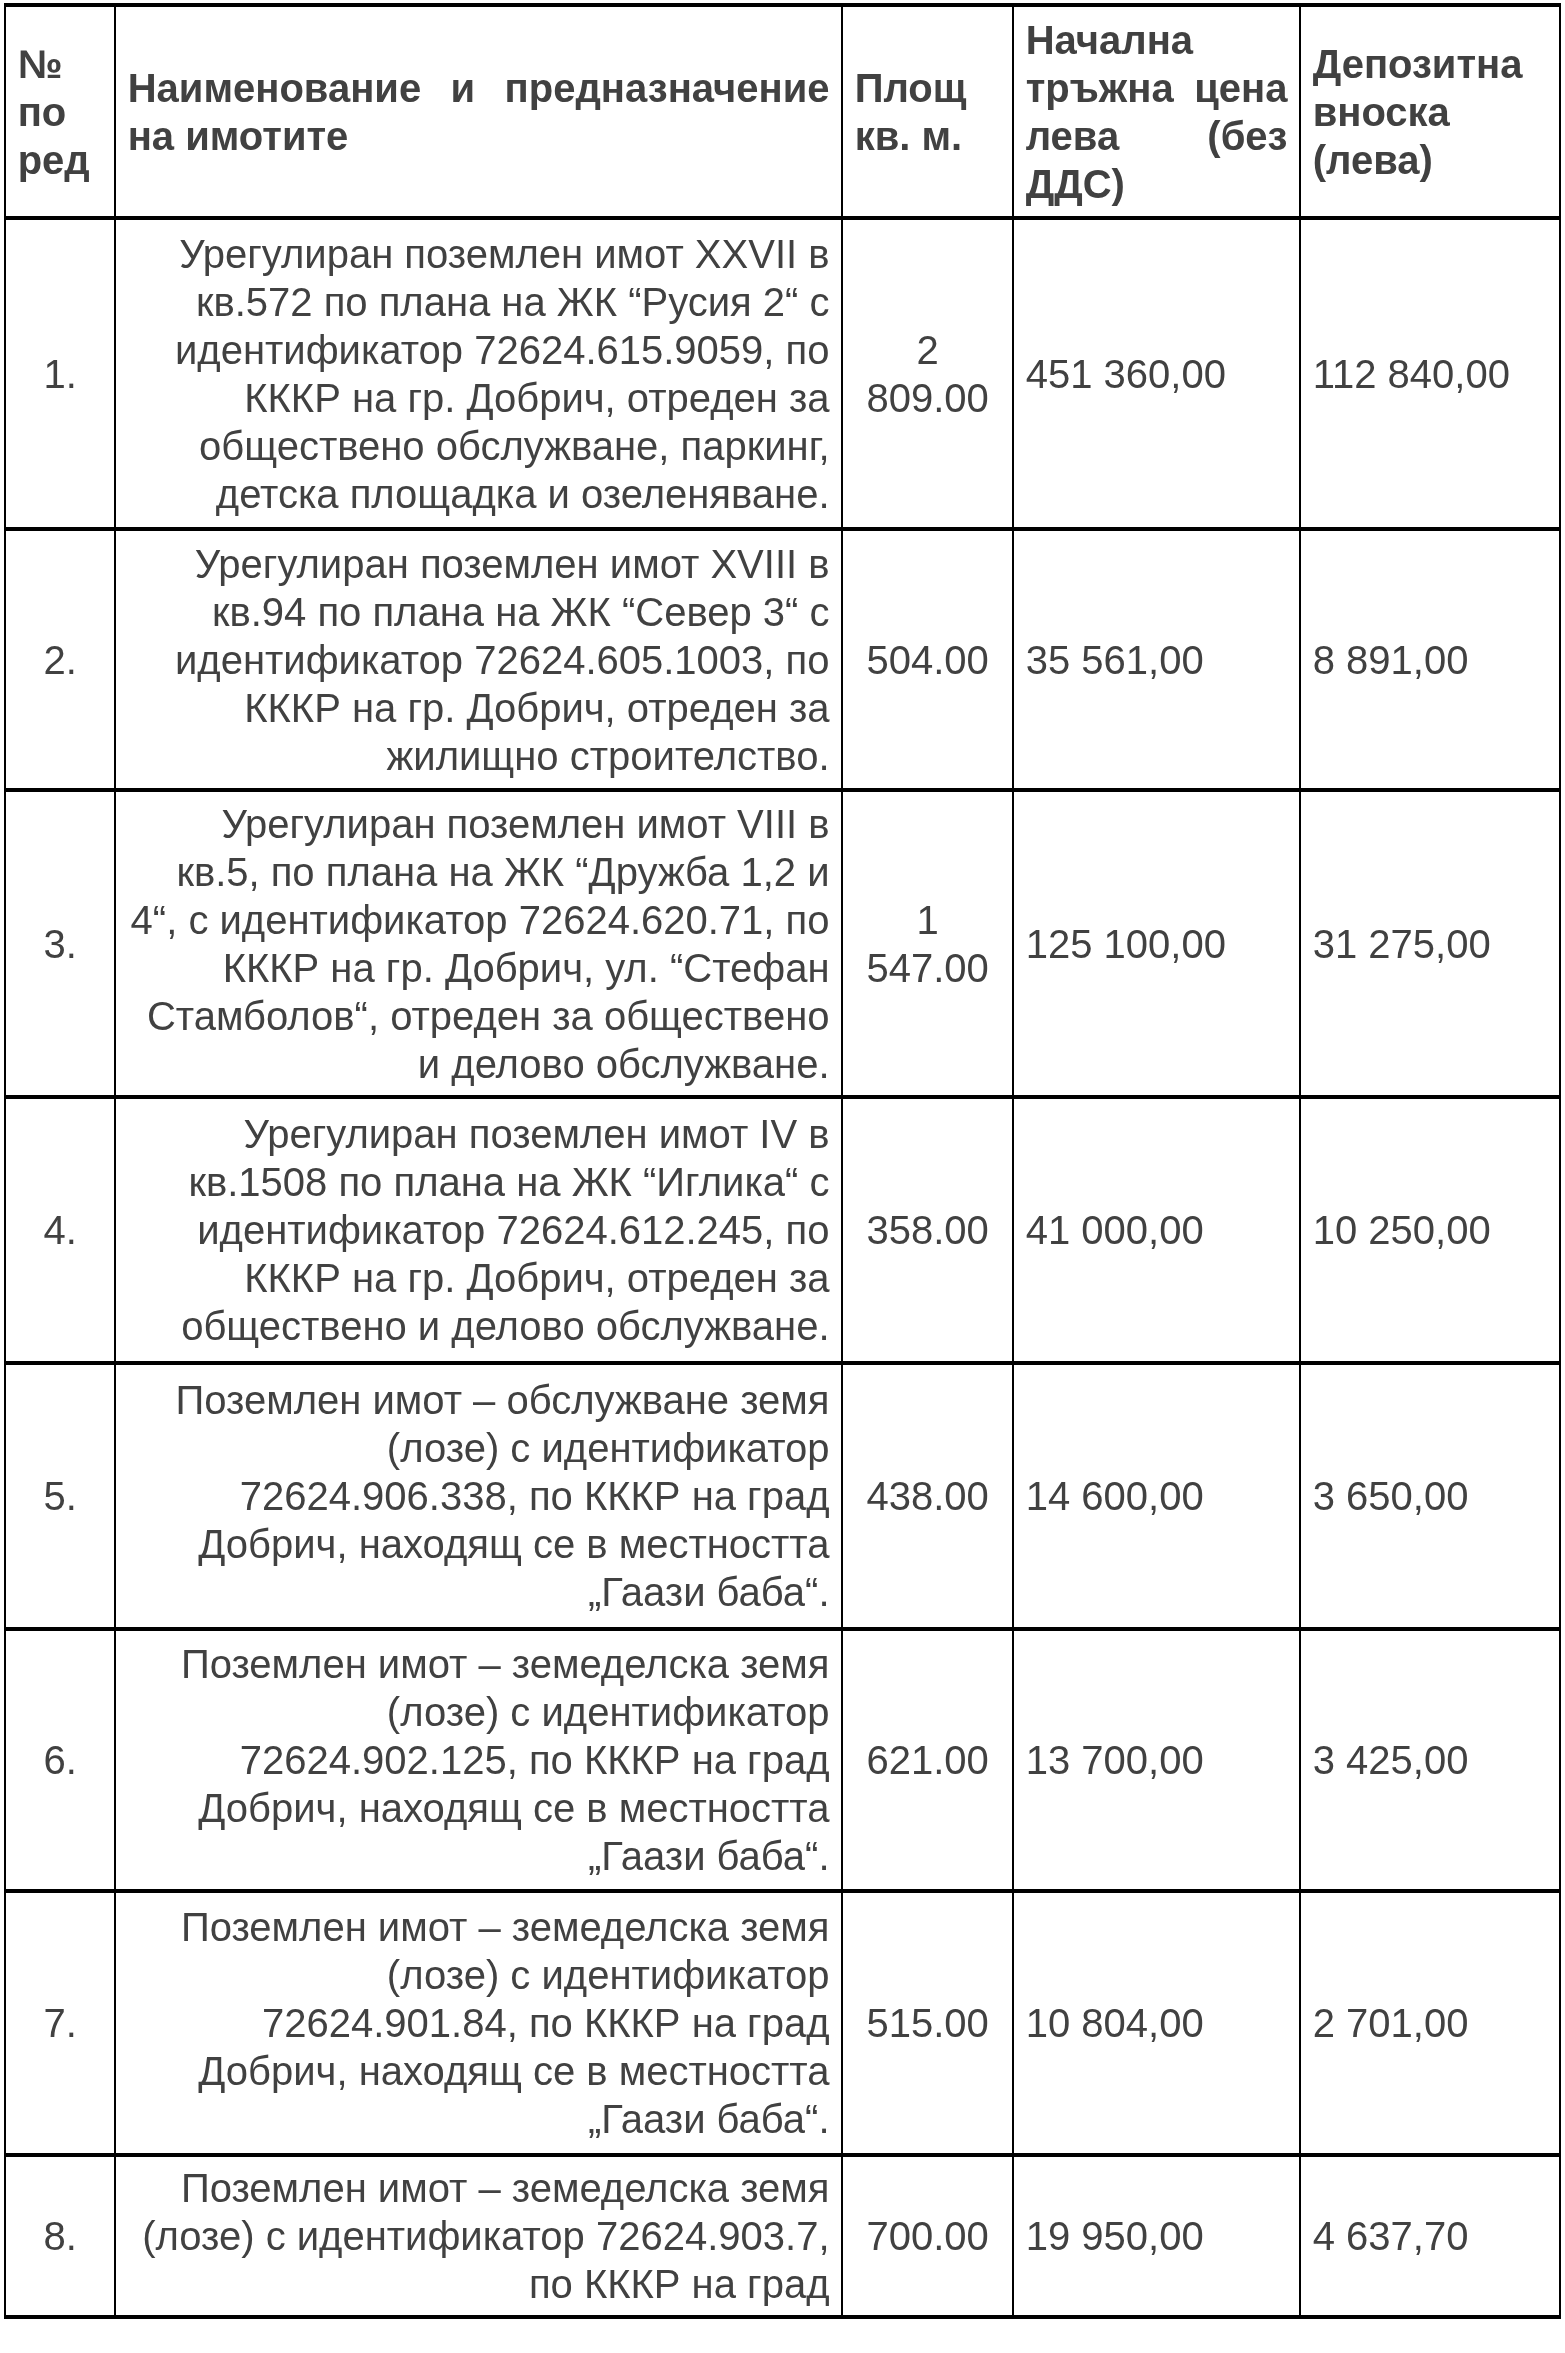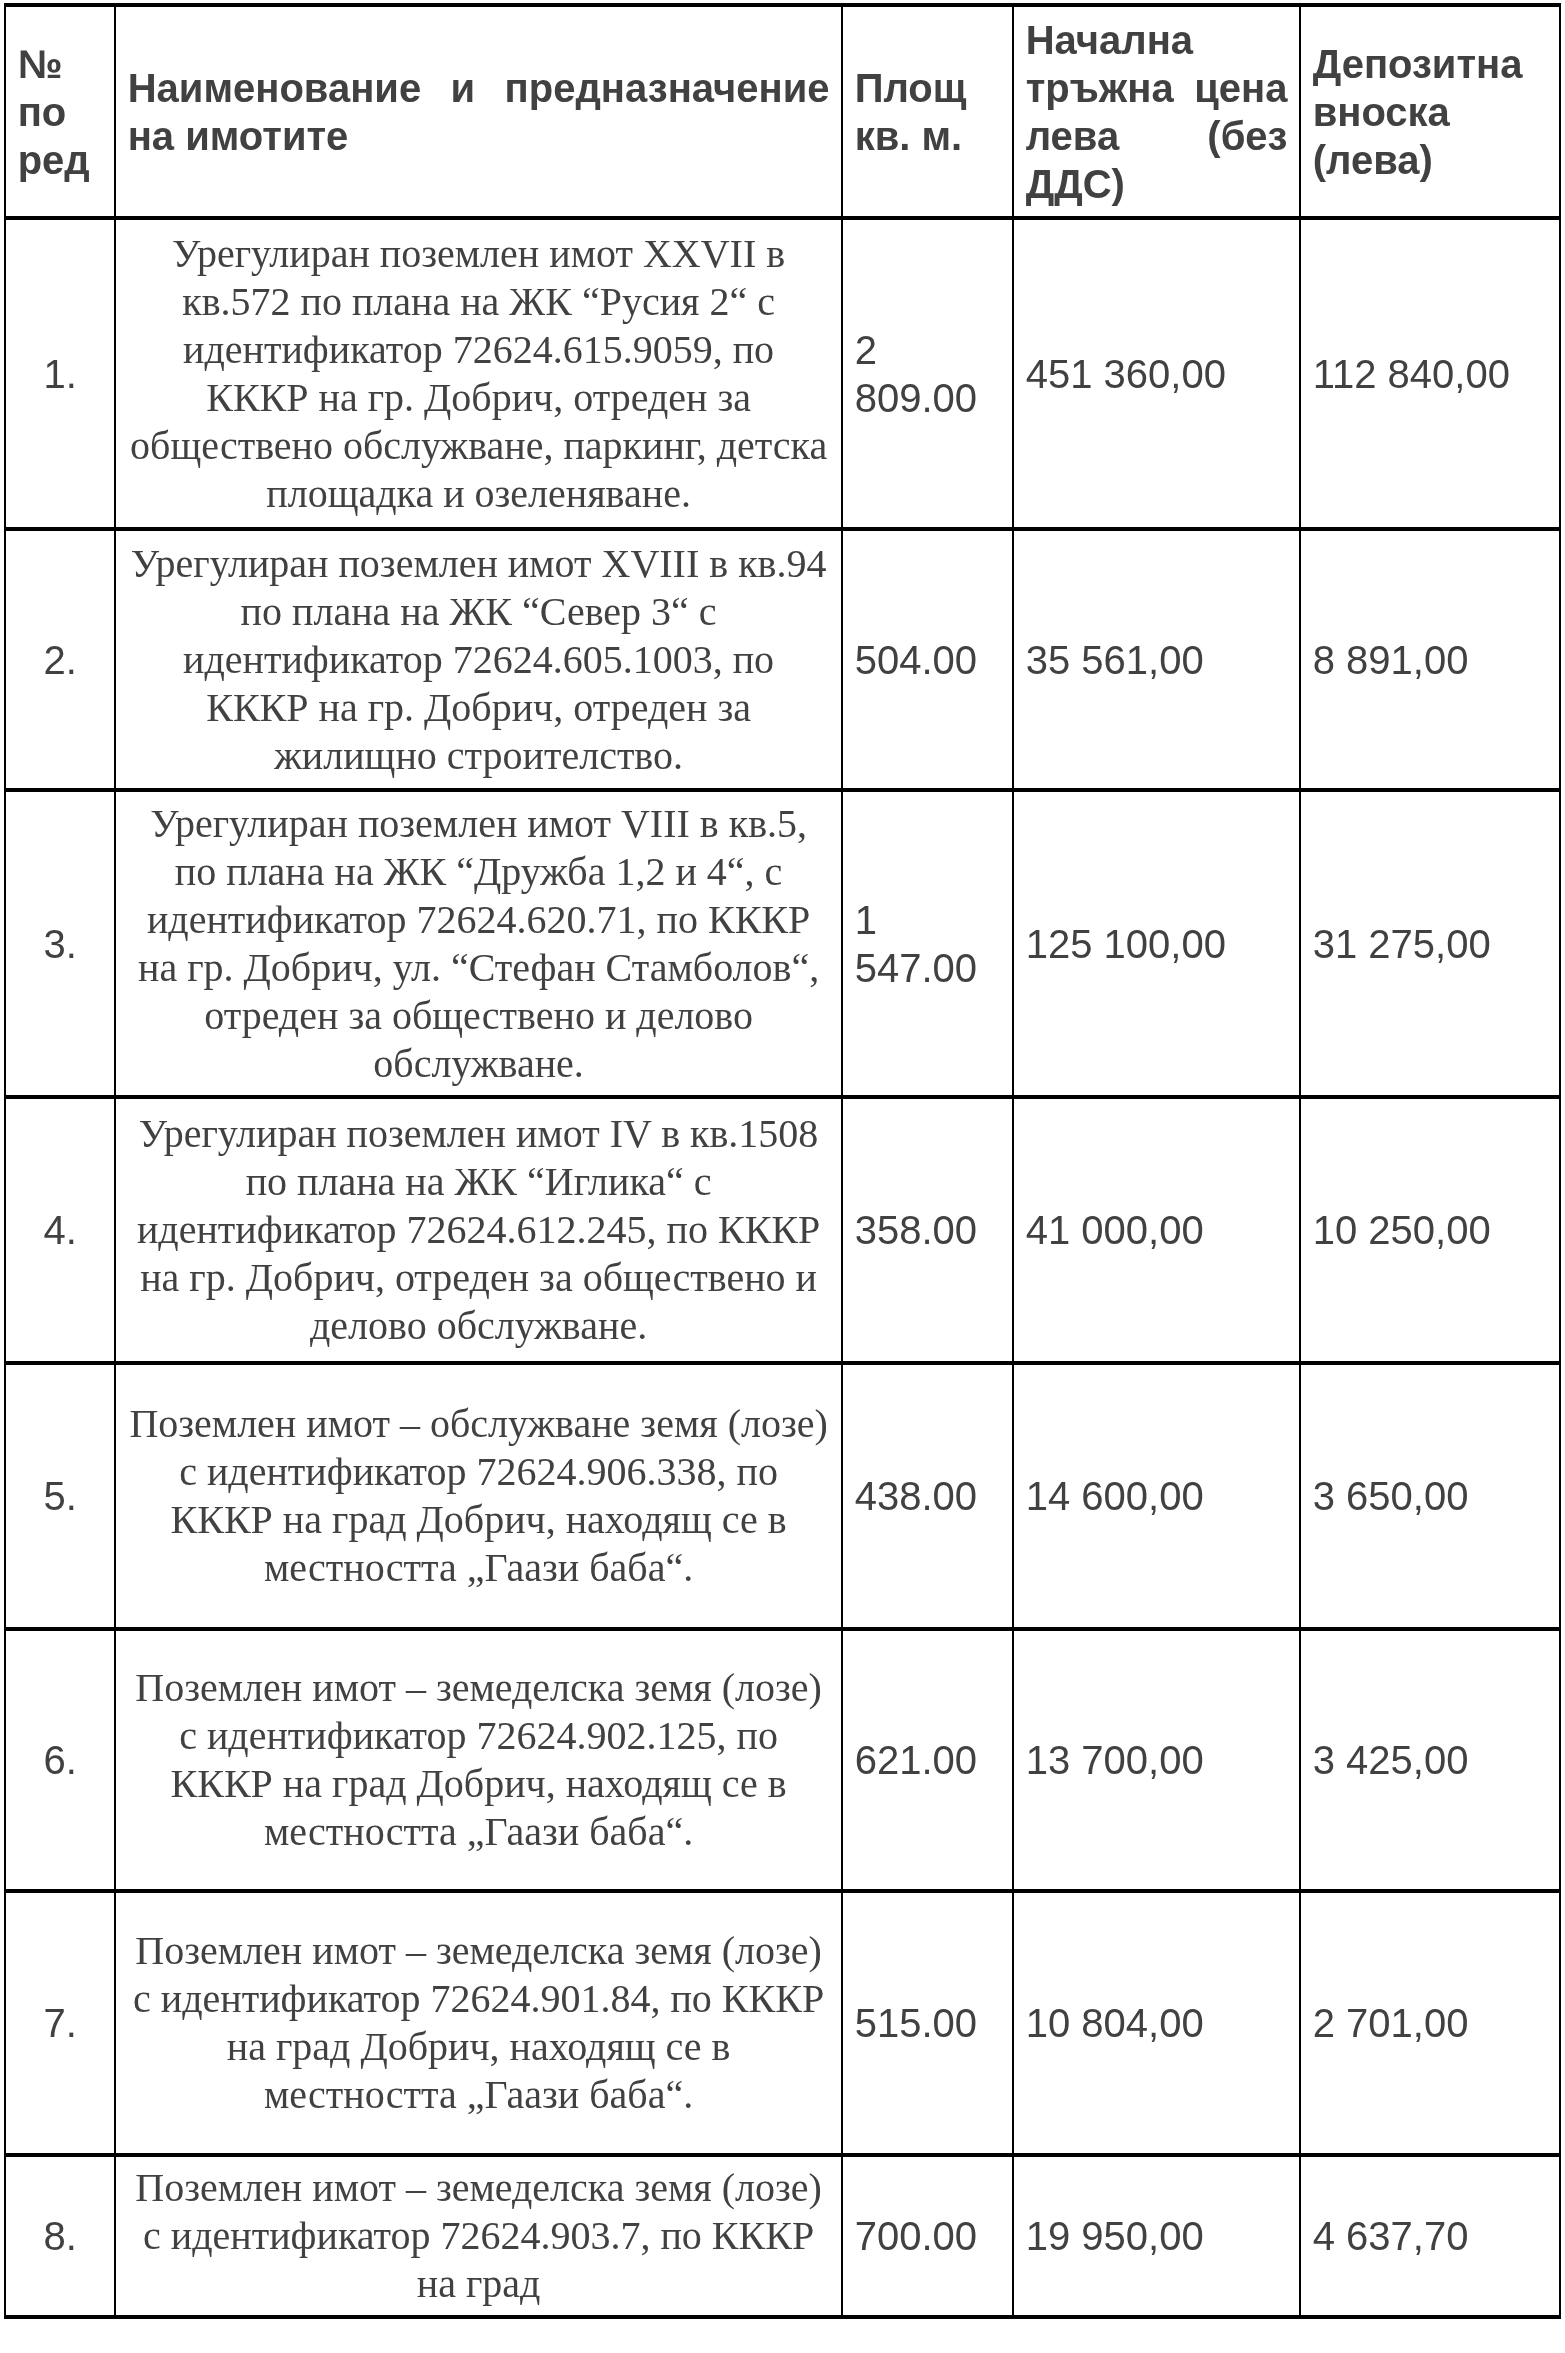--- a/index.html
+++ b/index.html
@@ -39,22 +39,22 @@
     word-wrap: break-word;
   }
   table.props th {
     font-weight: bold;
     text-align: left;
   }
   table.props th.just {
     text-align: justify;
   }
   td.rownum  { text-align: center; }
-  td.desc    { text-align: center; font-family: Liberation Serif, serif; }
-  td.area    { text-align: left; padding: 0 10px; }
+  td.desc    { text-align: right; }
+  td.area    { text-align: center; padding: 0 10px; }
   td.money   { text-align: left; }
 
   tr.hdr { height: 213px; }
   tr.r1  { height: 311px; }
   tr.r2  { height: 261px; }
   tr.r3  { height: 307px; }
   tr.r4  { height: 266px; }
   tr.r5  { height: 266px; }
   tr.r6  { height: 262px; }
   tr.r7  { height: 264px; }

